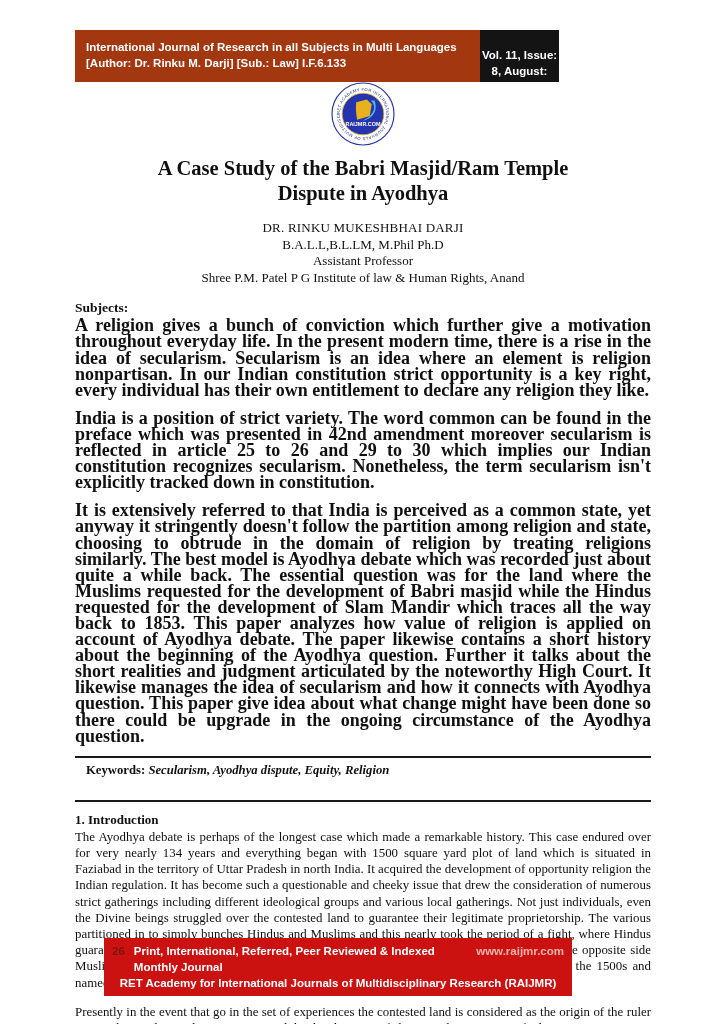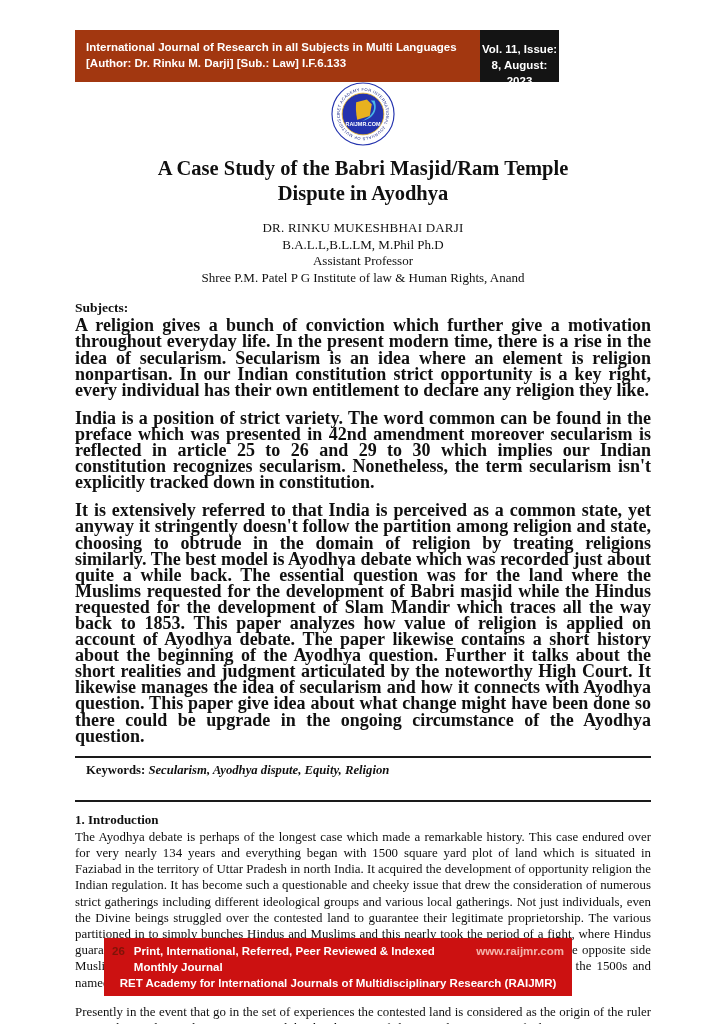--- a/index.html
+++ b/index.html
@@ -13,21 +13,21 @@
   .header {
     position:absolute; top:30px; left:75px; width:484px; height:52px;
     display:flex; font-family:"Liberation Sans", sans-serif; font-weight:bold;
   }
   .header-left {
     background:var(--header_red,#A23710); color:#ffffff; flex:0 0 405px;
     font-size:11.5px; line-height:16px; padding:9px 6px 0 11px; box-sizing:border-box;
   }
   .header-right {
     background:var(--header_black,#141414); color:#ffffff; flex:1;
-    font-size:11.5px; line-height:16px; padding-top:11px; text-align:center;
+    font-size:11.5px; line-height:16px; padding-top:17px; text-align:center;
   }
 
   
   .content { position:absolute; top:82px; left:75px; width:576px; }
   .logo-wrap { text-align:center; margin:0 0 4px 0; }
   .title { text-align:center; font-weight:bold; font-size:20.5px; line-height:25px; margin:6px 0 14px 0; }
   .byline { text-align:center; font-size:13px; line-height:16.6px; }
   .byline .name { letter-spacing:0.2px; }
 
   .abstract-label { font-weight:bold; font-size:13.5px; margin:14px 0 1px 0; }

